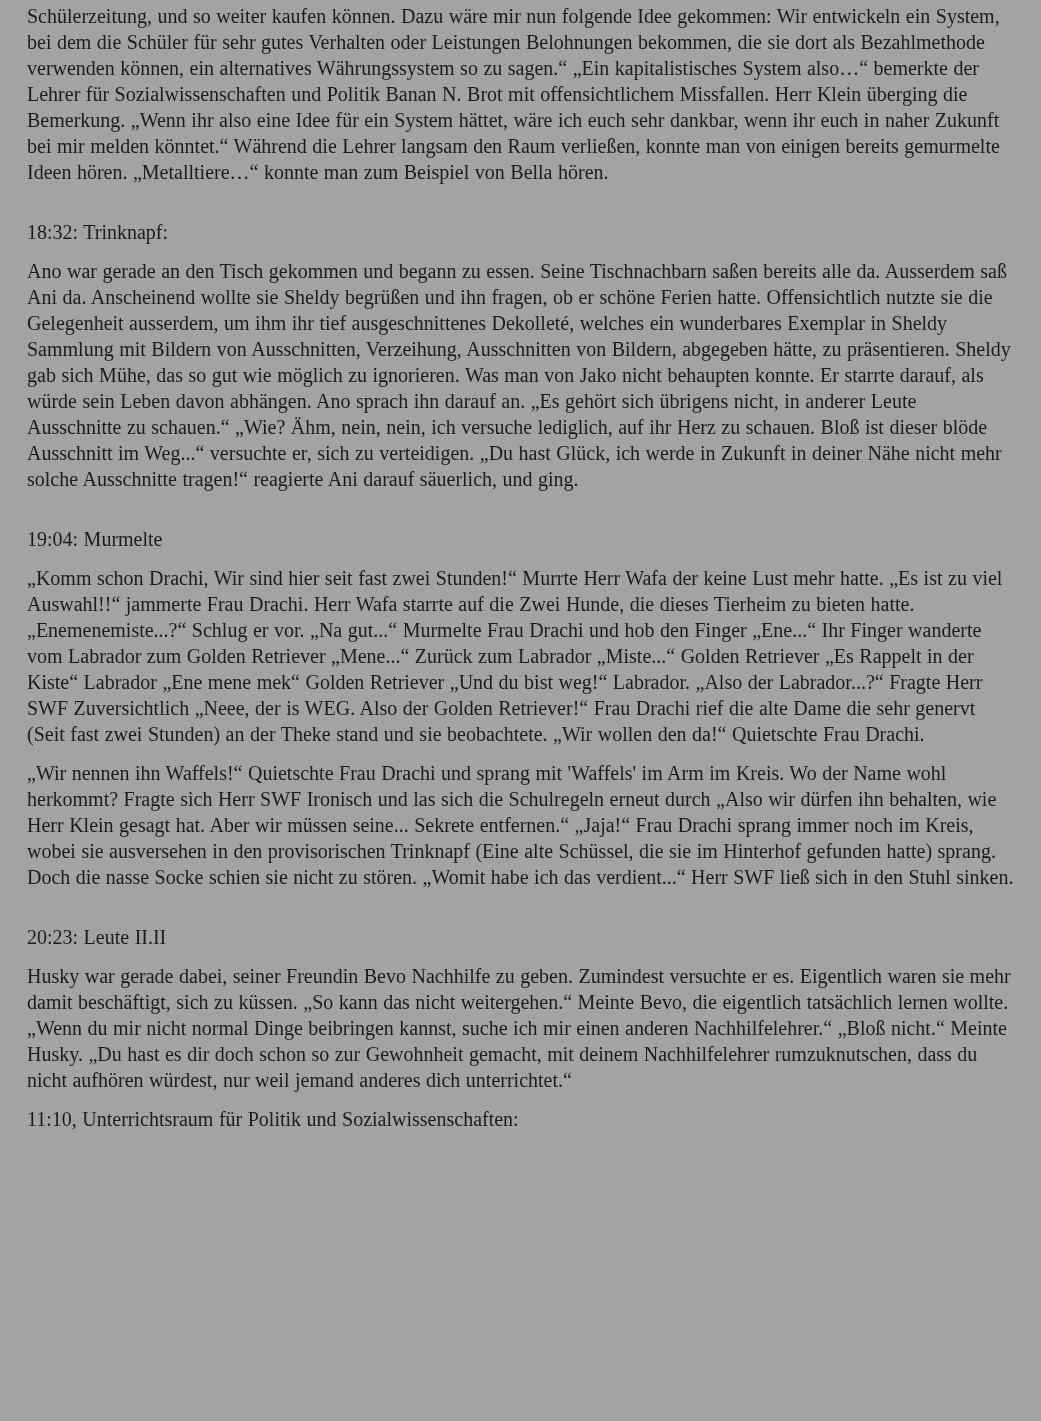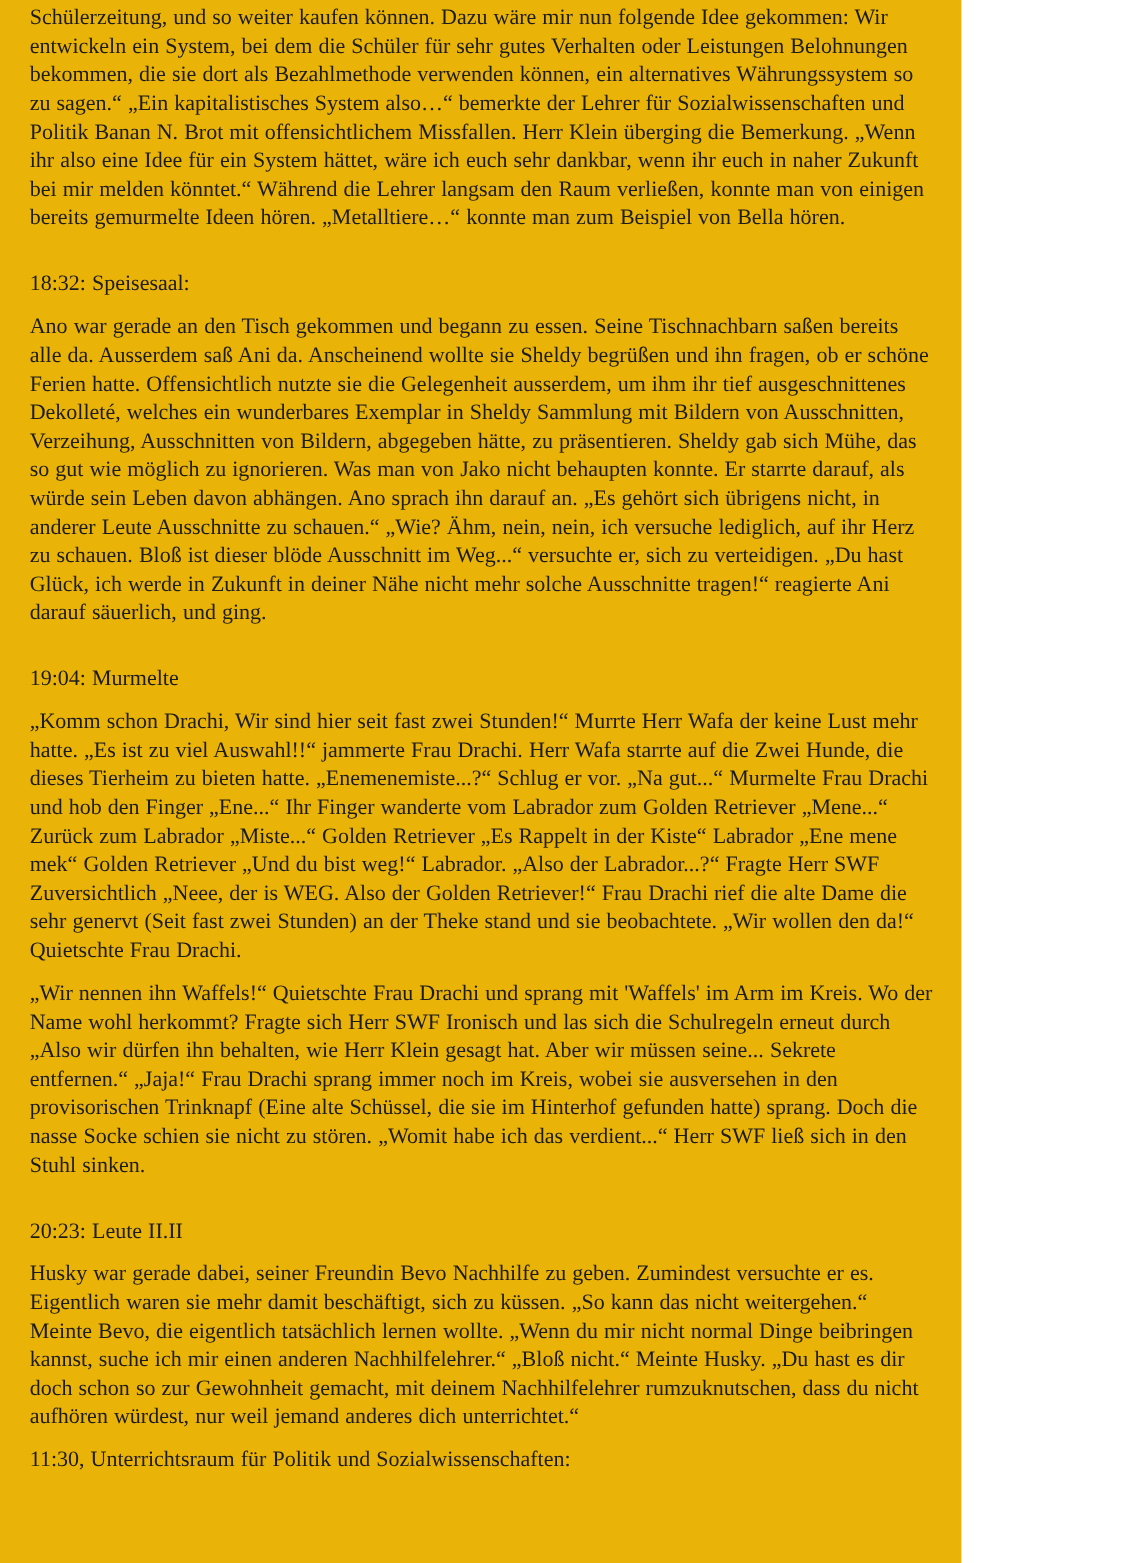--- a/index.html
+++ b/index.html
@@ -7,44 +7,44 @@
     padding: 0;
     background: #ffffff;
   }
   body {
     width: 1041px;
     height: 1421px;
     overflow: hidden;
   }
   .page {
     box-sizing: border-box;
-    width: 874px;
+    width: 1041px;
     min-height: 1421px;
     padding: 3px 26px 0 27px;
-    background: #eab308;
+    background: #a3a3a3;
     font-family: "Liberation Serif", "DejaVu Serif", serif;
     font-size: 20px;
     line-height: 26px;
     color: #1c1c1c;
     text-align: left;
     word-spacing: 0.5px;
   }
   .page p {
     margin: 0 0 13px 0;
   }
   .page p.gap {
     margin-top: 34px;
   }
 </style>
 </head>
 <body>
 
 <main class="page">
   <p>Schülerzeitung, und so weiter kaufen können. Dazu wäre mir nun folgende Idee gekommen: Wir entwickeln ein System, bei dem die Schüler für sehr gutes Verhalten oder Leistungen Belohnungen bekommen, die sie dort als Bezahlmethode verwenden können, ein alternatives Währungssystem so zu sagen.“ „Ein kapitalistisches System also…“ bemerkte der Lehrer für Sozialwissenschaften und Politik Banan N. Brot mit offensichtlichem Missfallen. Herr Klein überging die Bemerkung. „Wenn ihr also eine Idee für ein System hättet, wäre ich euch sehr dankbar, wenn ihr euch in naher Zukunft bei mir melden könntet.“ Während die Lehrer langsam den Raum verließen, konnte man von einigen bereits gemurmelte Ideen hören. „Metalltiere…“ konnte man zum Beispiel von Bella hören.</p>
-  <p class="gap">18:32: Speisesaal:</p>
+  <p class="gap">18:32: Trinknapf:</p>
   <p>Ano war gerade an den Tisch gekommen und begann zu essen. Seine Tischnachbarn saßen bereits alle da. Ausserdem saß Ani da. Anscheinend wollte sie Sheldy begrüßen und ihn fragen, ob er schöne Ferien hatte. Offensichtlich nutzte sie die Gelegenheit ausserdem, um ihm ihr tief ausgeschnittenes Dekolleté, welches ein wunderbares Exemplar in Sheldy Sammlung mit Bildern von Ausschnitten, Verzeihung, Ausschnitten von Bildern, abgegeben hätte, zu präsentieren. Sheldy gab sich Mühe, das so gut wie möglich zu ignorieren. Was man von Jako nicht behaupten konnte. Er starrte darauf, als würde sein Leben davon abhängen. Ano sprach ihn darauf an. „Es gehört sich übrigens nicht, in anderer Leute Ausschnitte zu schauen.“ „Wie? Ähm, nein, nein, ich versuche lediglich, auf ihr Herz zu schauen. Bloß ist dieser blöde Ausschnitt im Weg...“ versuchte er, sich zu verteidigen. „Du hast Glück, ich werde in Zukunft in deiner Nähe nicht mehr solche Ausschnitte tragen!“ reagierte Ani darauf säuerlich, und ging.</p>
   <p class="gap">19:04: Murmelte</p>
   <p>„Komm schon Drachi, Wir sind hier seit fast zwei Stunden!“ Murrte Herr Wafa der keine Lust mehr hatte. „Es ist zu viel Auswahl!!“ jammerte Frau Drachi. Herr Wafa starrte auf die Zwei Hunde, die dieses Tierheim zu bieten hatte. „Enemenemiste...?“ Schlug er vor. „Na gut...“ Murmelte Frau Drachi und hob den Finger „Ene...“ Ihr Finger wanderte vom Labrador zum Golden Retriever „Mene...“ Zurück zum Labrador „Miste...“ Golden Retriever „Es Rappelt in der Kiste“ Labrador „Ene mene mek“ Golden Retriever „Und du bist weg!“ Labrador. „Also der Labrador...?“ Fragte Herr SWF Zuversichtlich „Neee, der is WEG. Also der Golden Retriever!“ Frau Drachi rief die alte Dame die sehr genervt (Seit fast zwei Stunden) an der Theke stand und sie beobachtete. „Wir wollen den da!“ Quietschte Frau Drachi.</p>
   <p>„Wir nennen ihn Waffels!“ Quietschte Frau Drachi und sprang mit 'Waffels' im Arm im Kreis. Wo der Name wohl herkommt? Fragte sich Herr SWF Ironisch und las sich die Schulregeln erneut durch „Also wir dürfen ihn behalten, wie Herr Klein gesagt hat. Aber wir müssen seine... Sekrete entfernen.“ „Jaja!“ Frau Drachi sprang immer noch im Kreis, wobei sie ausversehen in den provisorischen Trinknapf (Eine alte Schüssel, die sie im Hinterhof gefunden hatte) sprang. Doch die nasse Socke schien sie nicht zu stören. „Womit habe ich das verdient...“  Herr SWF ließ sich in den Stuhl sinken.</p>
   <p class="gap">20:23: Leute II.II</p>
   <p>Husky war gerade dabei, seiner Freundin Bevo Nachhilfe zu geben. Zumindest versuchte er es. Eigentlich waren sie mehr damit beschäftigt, sich zu küssen. „So kann das nicht weitergehen.“ Meinte Bevo, die eigentlich tatsächlich lernen wollte. „Wenn du mir nicht normal Dinge beibringen kannst, suche ich mir einen anderen Nachhilfelehrer.“ „Bloß nicht.“ Meinte Husky. „Du hast es dir doch schon so zur Gewohnheit gemacht, mit deinem Nachhilfelehrer rumzuknutschen, dass du nicht aufhören würdest, nur weil jemand anderes dich unterrichtet.“</p>
-  <p>11:30, Unterrichtsraum für Politik und Sozialwissenschaften:</p>
+  <p>11:10, Unterrichtsraum für Politik und Sozialwissenschaften:</p>
 </main>
 
 </body></html>

